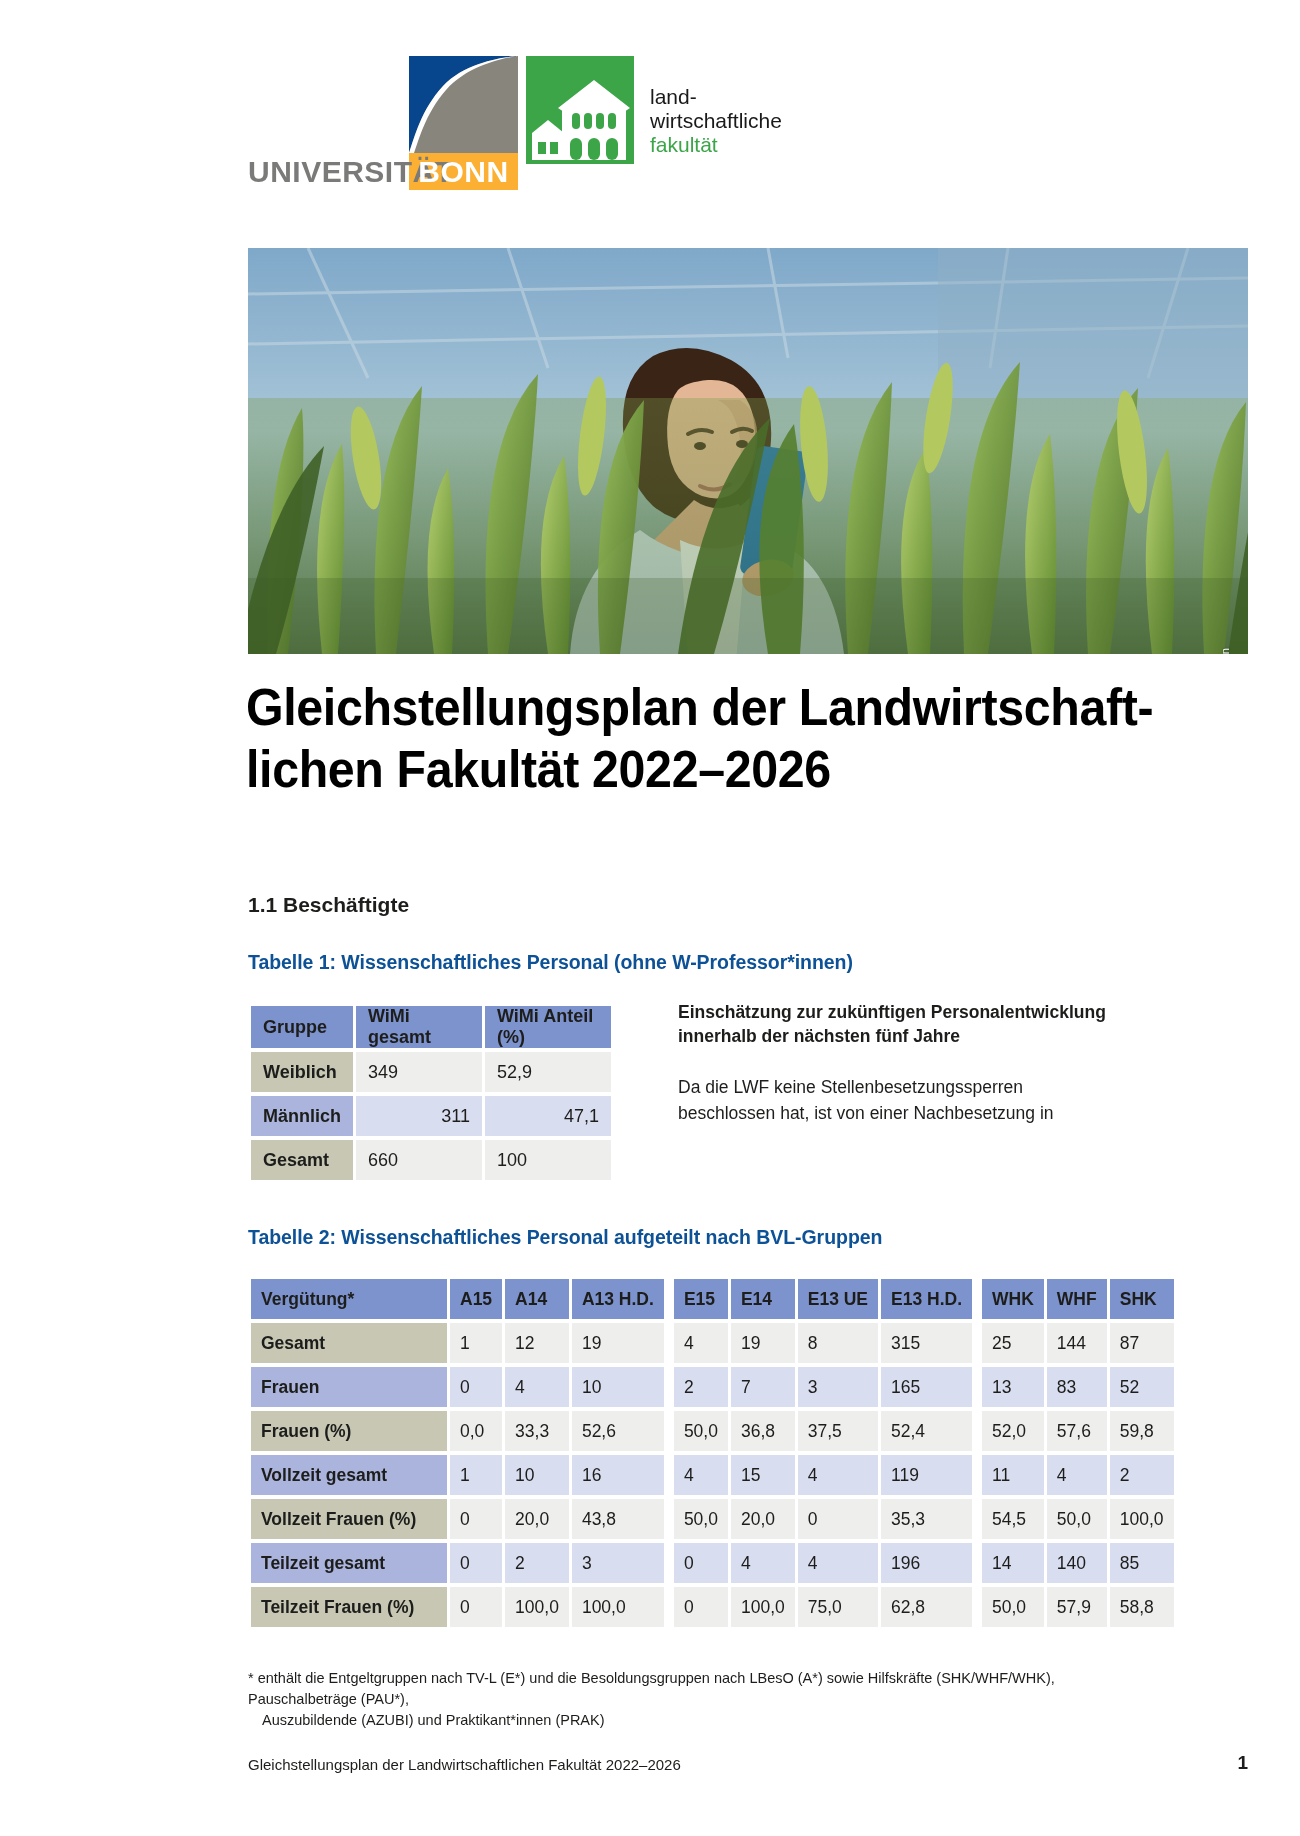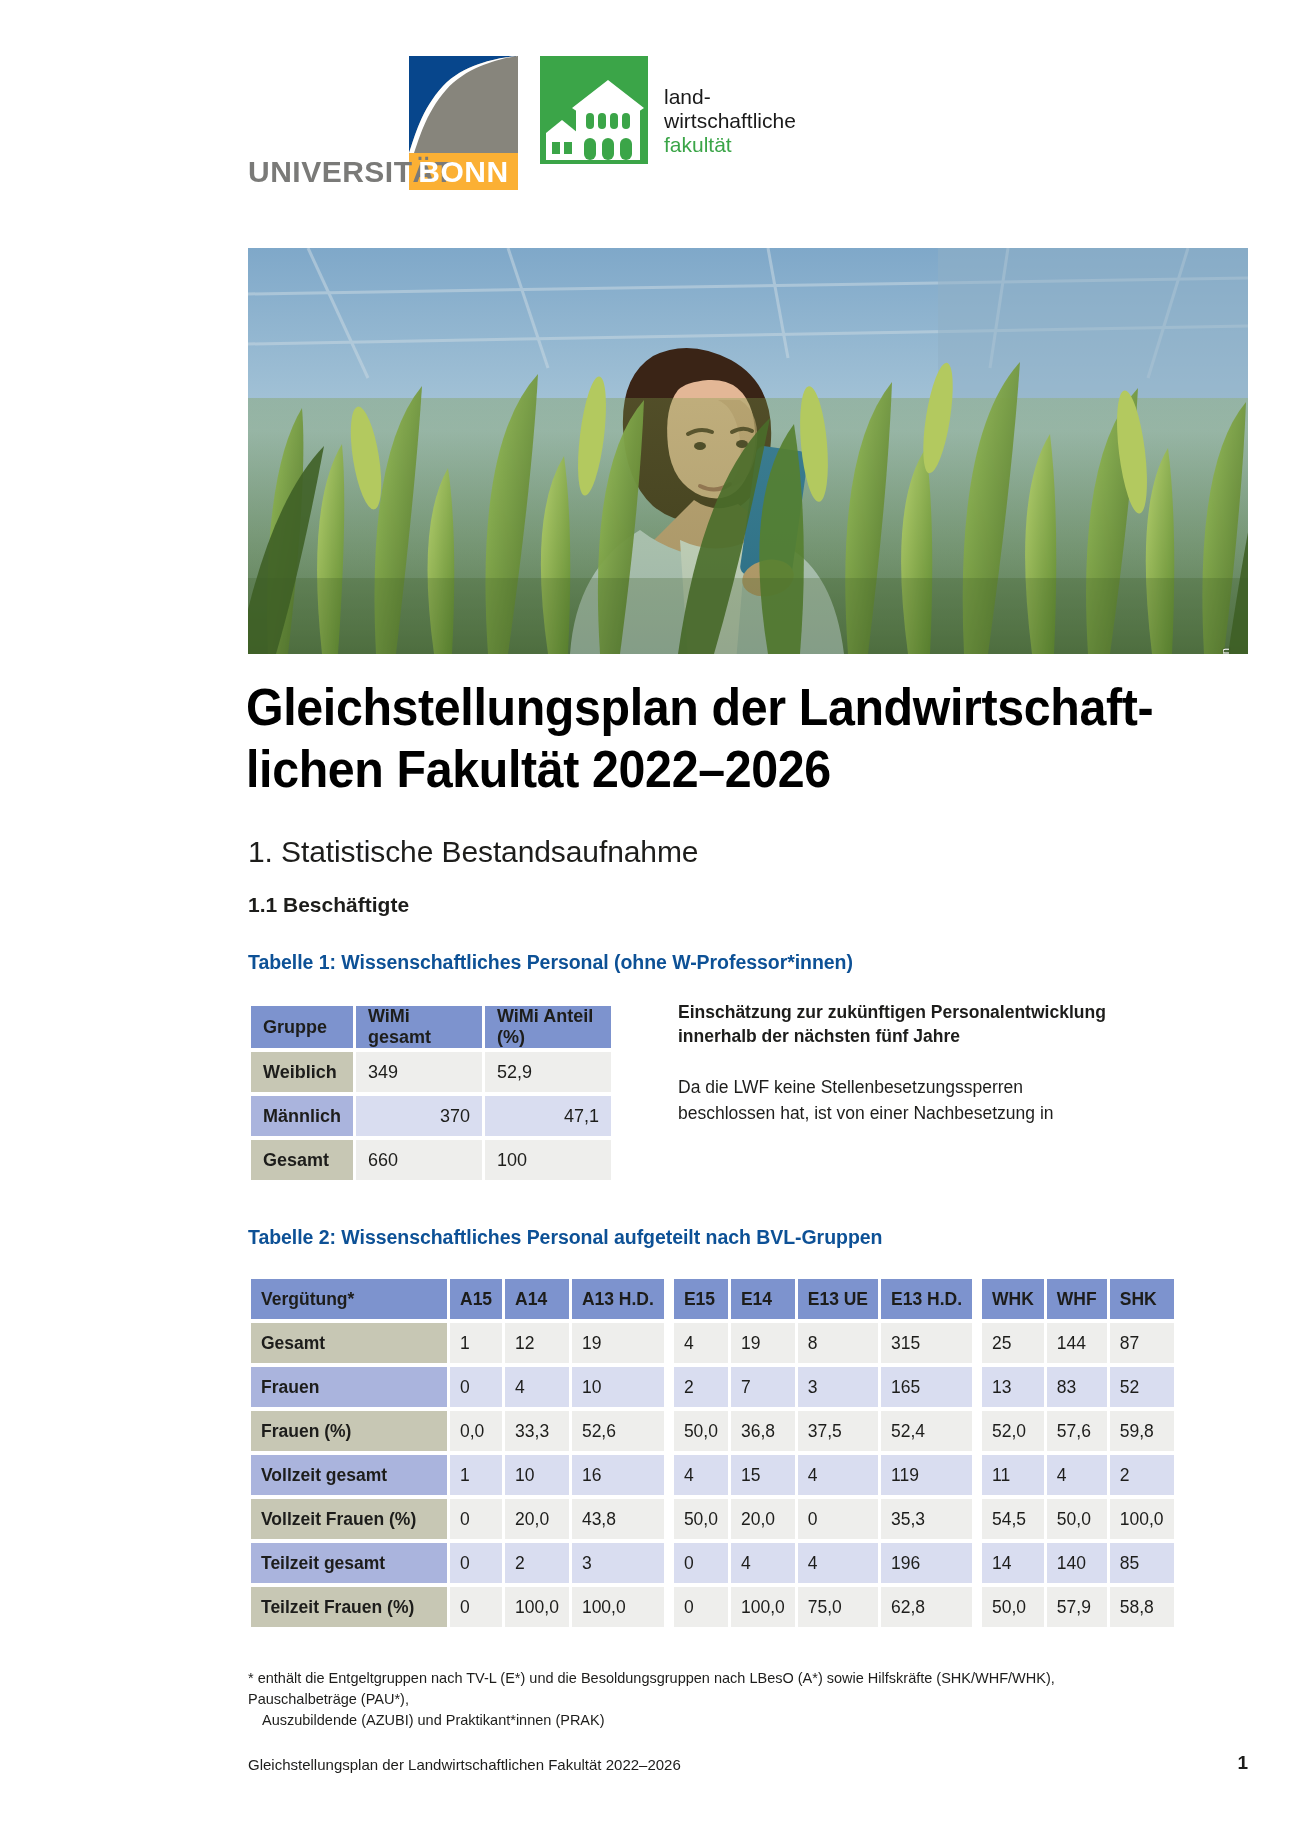--- a/index.html
+++ b/index.html
@@ -80,21 +80,21 @@
     color: #ffffff;
     font-size: 30px;
     font-weight: bold;
     letter-spacing: 0.5px;
   }
 
   .lwf-logo {
     position: relative;
     display: flex;
     align-items: flex-start;
-    margin-left: 22px;
+    margin-left: 8px;
     justify-content: flex-end;
   }
   .lwf-square {
     position: relative;
     width: 108px; height: 108px;
     background: #3ba548;
     overflow: hidden;
   }
   .lwf-text {
     margin-left: 16px;
@@ -410,42 +410,41 @@
         <path d="M980 406 q24 -160 40 -210 l0 210 z" fill="#3f6026"></path>
       </g>
 
       <rect x="0" y="330" width="1000" height="76" fill="#3d5c25" opacity=".25"></rect>
     </svg>
     <div class="hero-credit">Foto: Volker Lannert/Uni Bonn</div>
   </div>
 
   <h1 class="doc-title">Gleichstellungsplan der Landwirtschaft­lichen Fakultät 2022–2026</h1>
 
-  <h2 class="h1">1. Statistische Bestandsaufnahme</h2>
   <h3 class="h2">1.1 Beschäftigte</h3>
 
   <div class="tbl-caption" id="cap1">Tabelle 1: Wissenschaftliches Personal (ohne W-Professor*innen)</div>
 
   <table class="t1">
     <thead>
       <tr>
         <th class="c0">Gruppe</th>
         <th class="c1">WiMi gesamt</th>
         <th class="c2">WiMi Anteil (%)</th>
       </tr>
     </thead>
     <tbody>
       <tr class="even">
         <td class="c0 lbl">Weiblich</td>
         <td class="c1">349</td>
         <td class="c2">52,9</td>
       </tr>
       <tr class="odd">
         <td class="c0 lbl">Männlich</td>
-        <td class="c1">370</td>
+        <td class="c1">311</td>
         <td class="c2">47,1</td>
       </tr>
       <tr class="even">
         <td class="c0 lbl">Gesamt</td>
         <td class="c1">660</td>
         <td class="c2">100</td>
       </tr>
     </tbody>
   </table>
 

